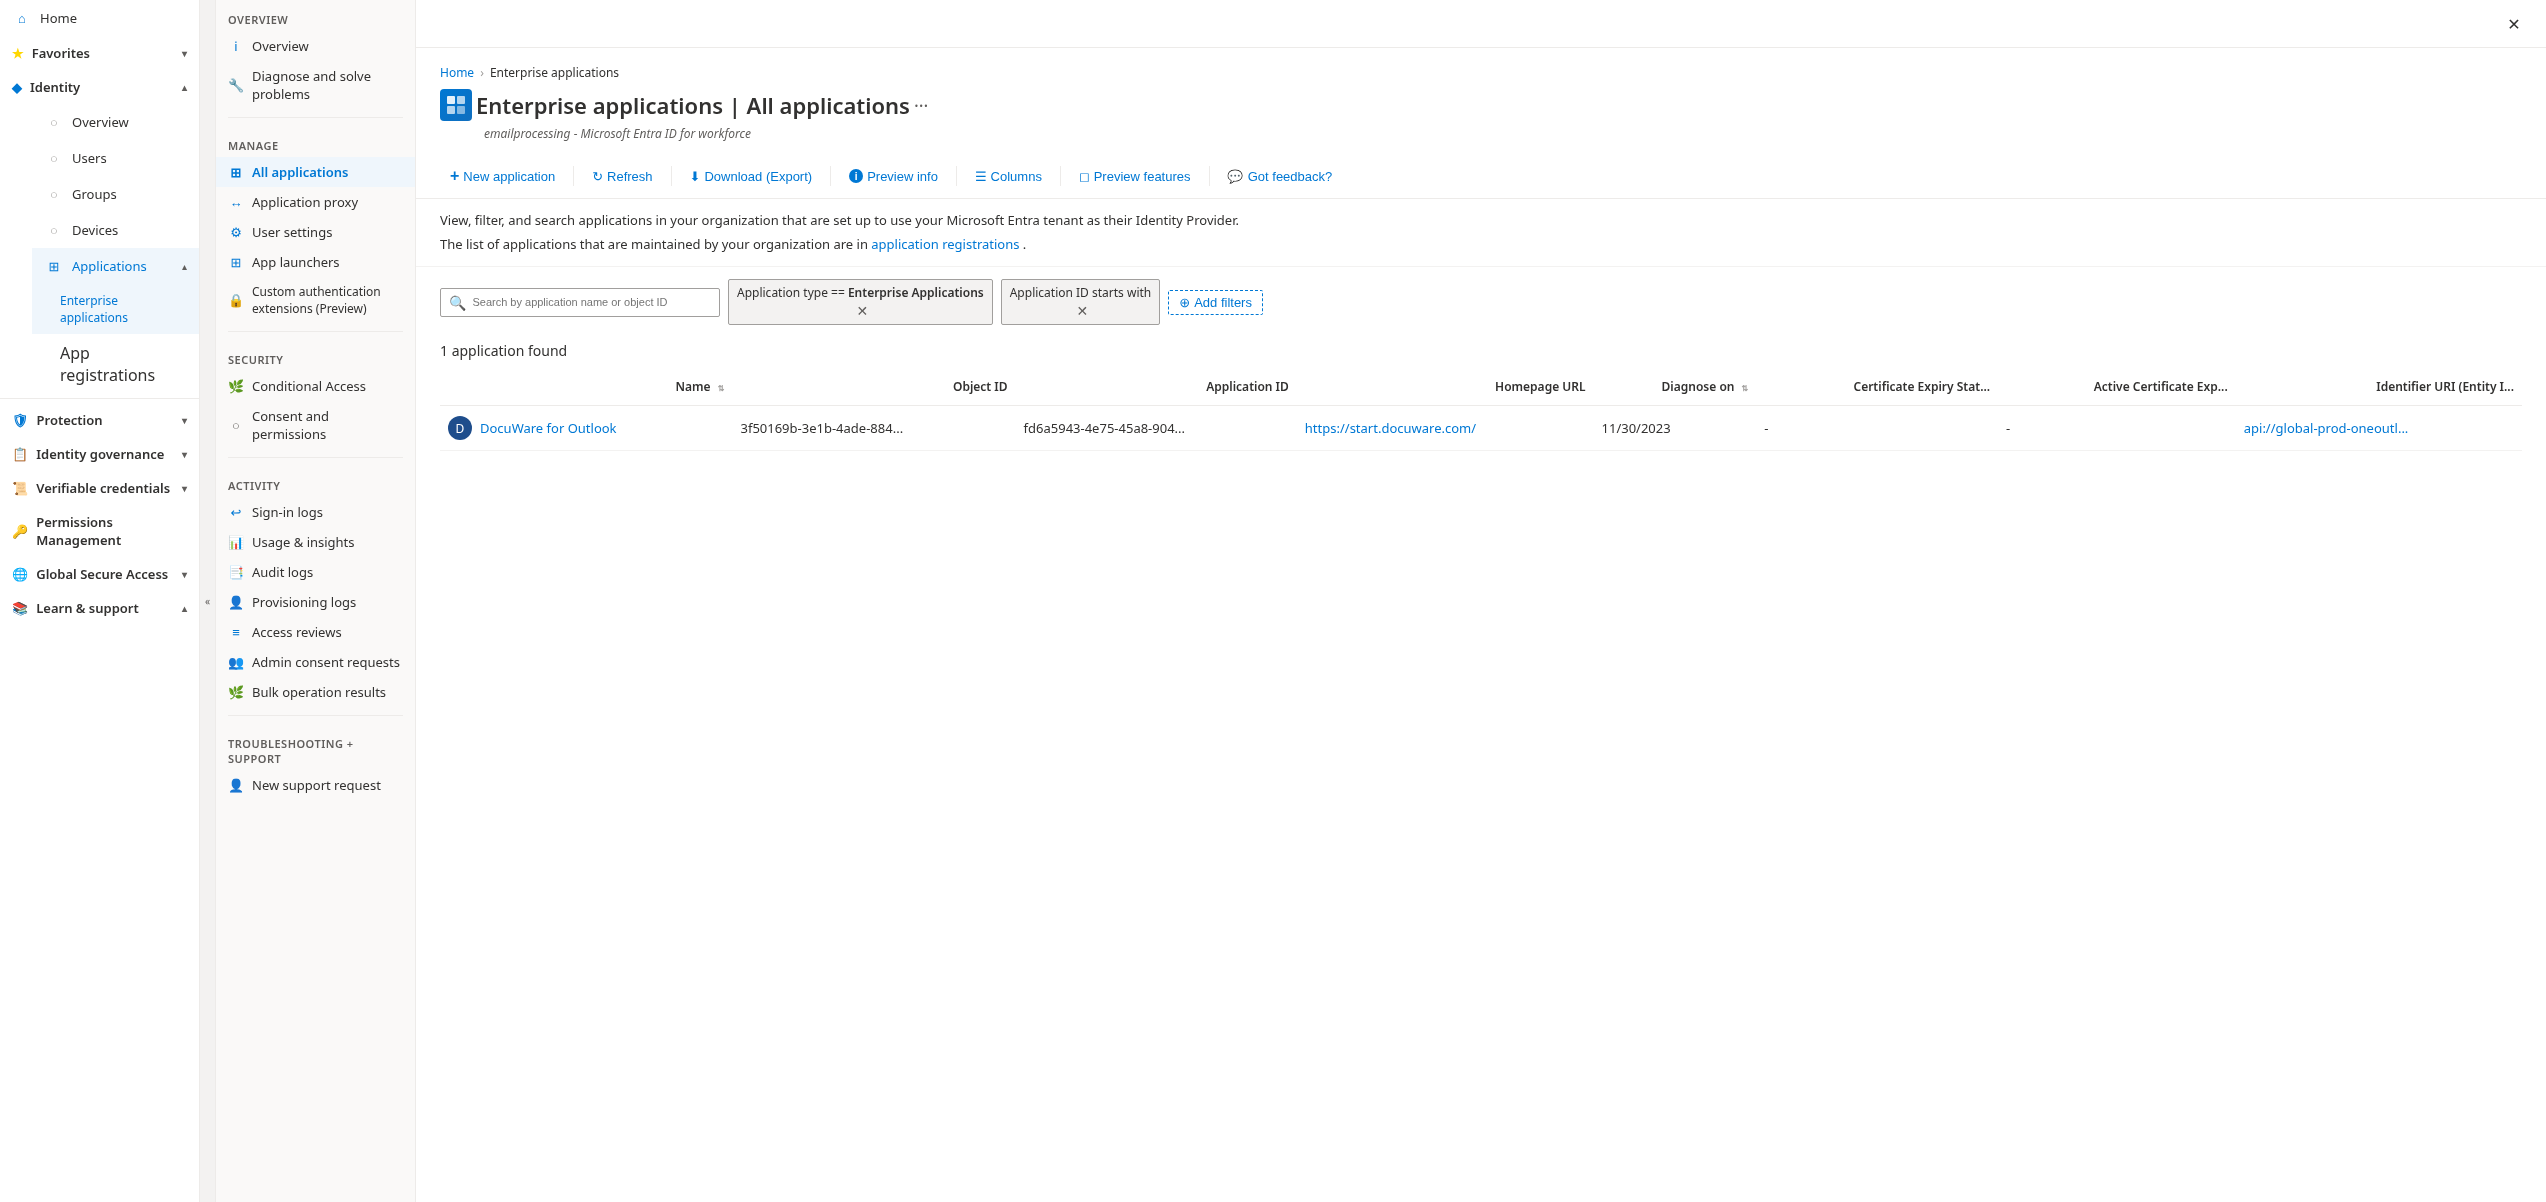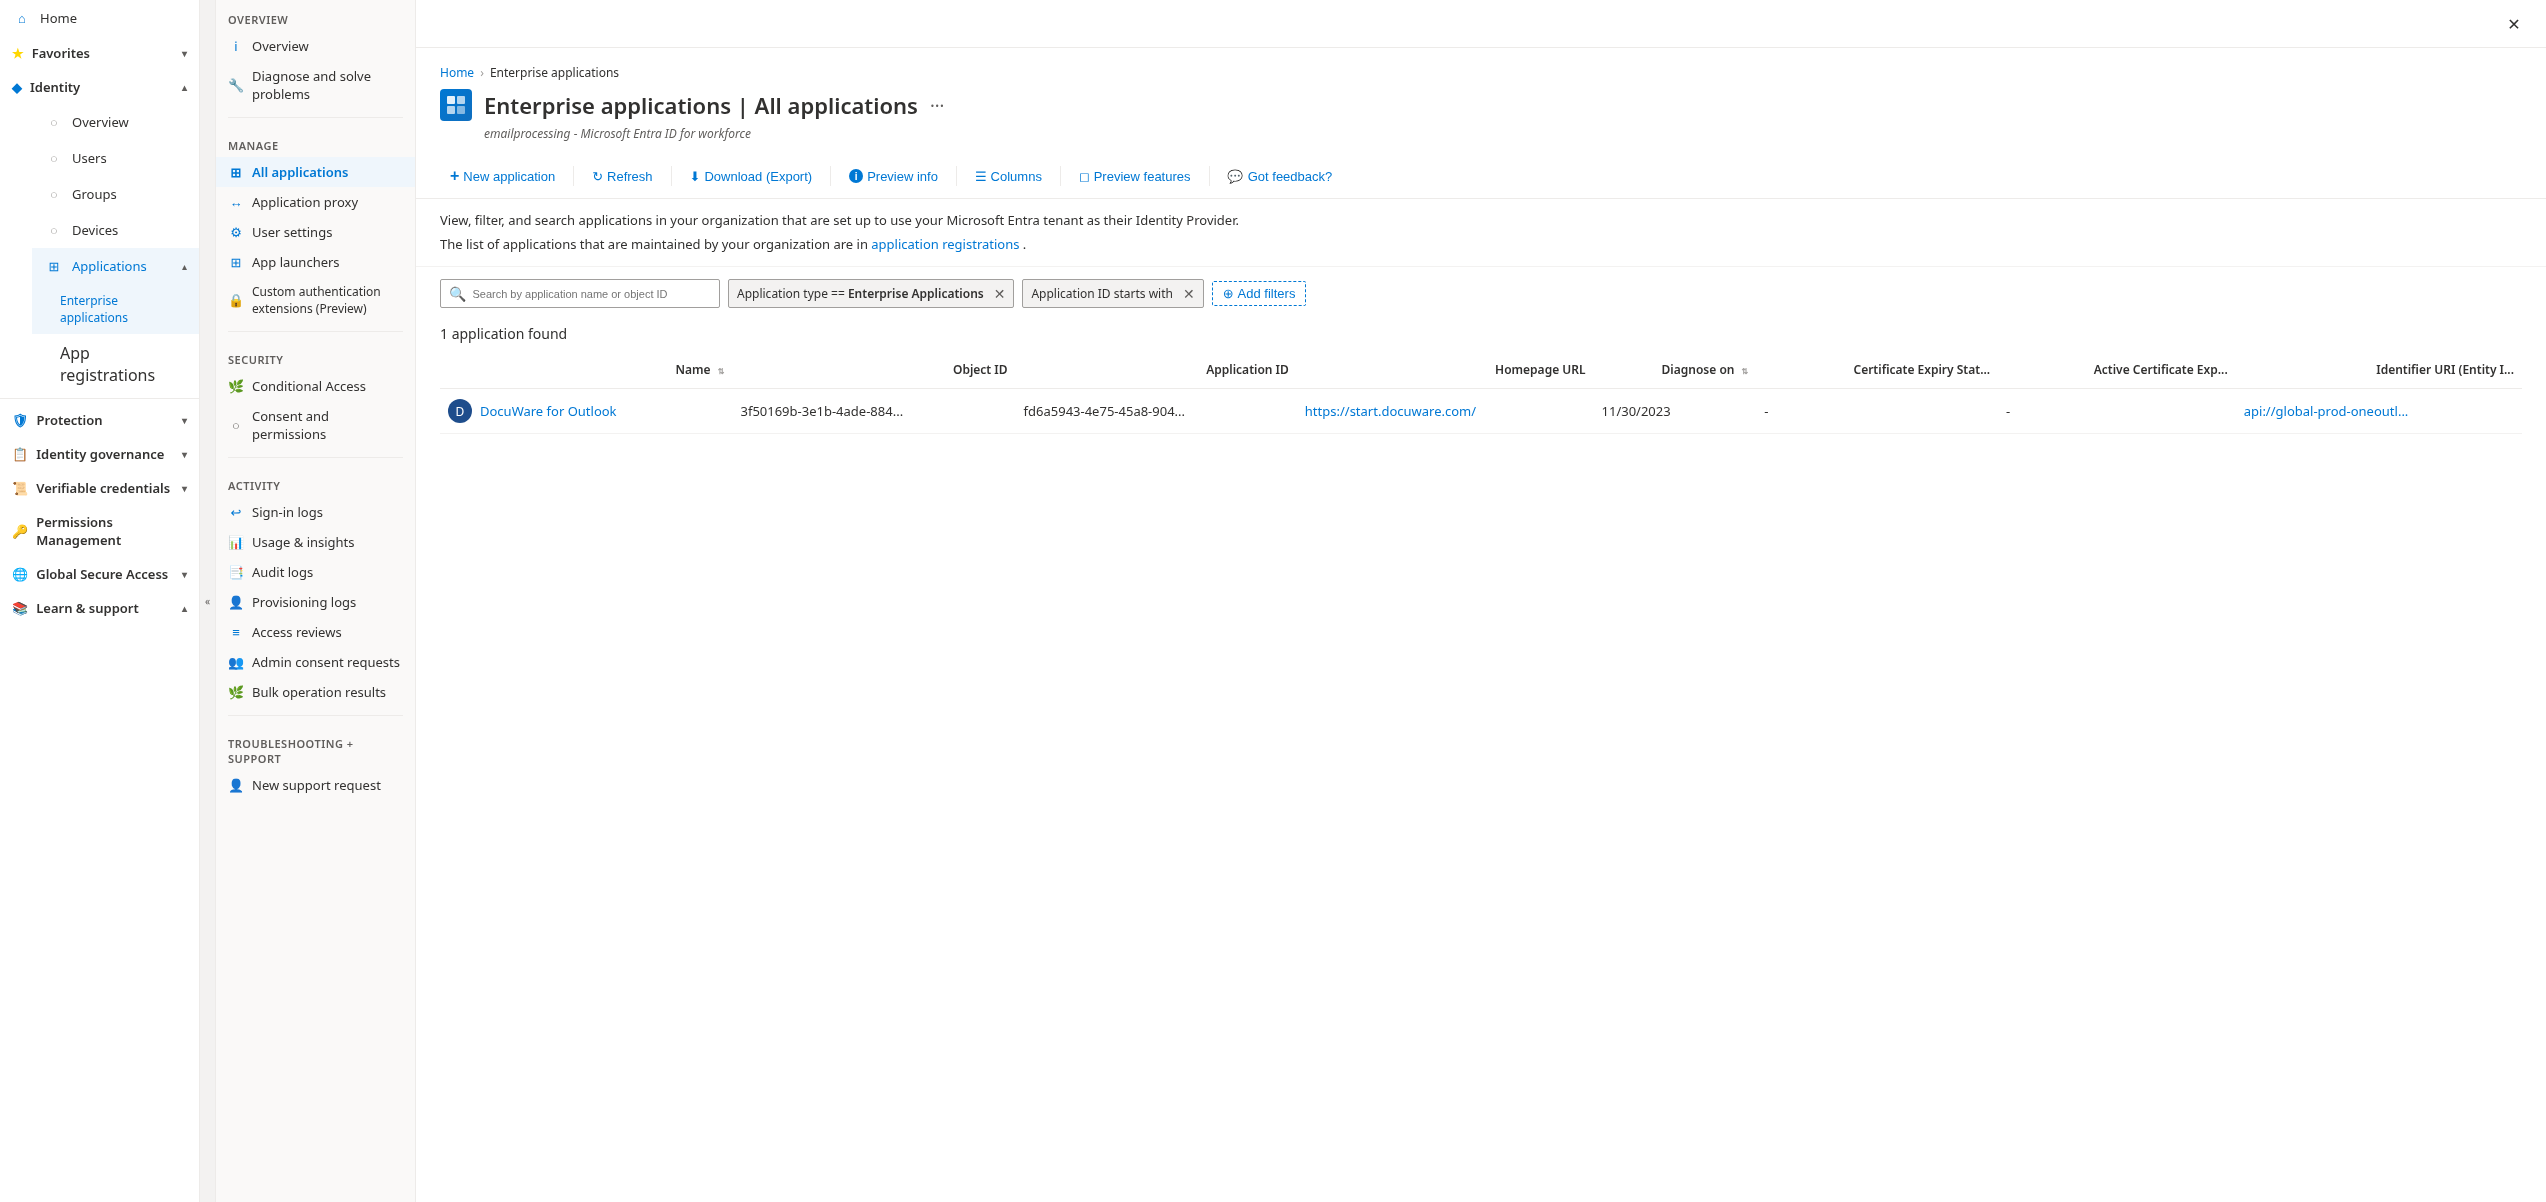--- a/index.html
+++ b/index.html
@@ -25,41 +25,41 @@
     .close-btn { width: 32px; height: 32px; display: flex; align-items: center; justify-content: center; cursor: pointer; color: #323130; font-size: 16px; border-radius: 2px; }
 
     
     .content { flex: 1; overflow-y: auto; background: #fff; }
 
     
     .page-header { padding: 16px 24px 0 24px; }
     .breadcrumb { display: flex; align-items: center; gap: 6px; font-size: 12px; color: #605e5c; margin-bottom: 8px; }
     .breadcrumb a { color: #0078d4; text-decoration: none; }
     .breadcrumb-sep { color: #a19f9d; }
-    .page-title-row { display: flex; align-items: center; gap: 12px; margin-bottom: 4px; }
+    .page-title-row { display: flex; align-items: center; gap: 4px; margin-bottom: 4px; }
     .app-icon { width: 32px; height: 32px; background: linear-gradient(135deg, #0078d4, #106ebe); border-radius: 4px; display: flex; align-items: center; justify-content: center; color: white; font-size: 16px; }
     .page-title { font-size: 22px; font-weight: 300; color: #323130; }
     .page-title span { font-weight: 600; }
     .more-btn { color: #605e5c; cursor: pointer; font-size: 18px; }
     .page-subtitle { font-size: 12px; color: #605e5c; margin-bottom: 12px; margin-left: 44px; font-style: italic; }
 
     
     .toolbar { padding: 8px 24px; display: flex; align-items: center; gap: 8px; border-bottom: 1px solid #edebe9; flex-wrap: wrap; }
     .toolbar-btn { display: flex; align-items: center; gap: 4px; padding: 5px 10px; border: none; background: transparent; cursor: pointer; color: #0078d4; font-size: 13px; border-radius: 2px; }
     .toolbar-sep { width: 1px; height: 20px; background: #edebe9; }
 
     
     .description { padding: 12px 24px; font-size: 13px; color: #323130; line-height: 1.5; border-bottom: 1px solid #f3f2f1; }
     .description a { color: #0078d4; text-decoration: none; }
 
     
     .filter-bar { padding: 12px 24px; display: flex; align-items: center; gap: 8px; flex-wrap: wrap; }
     .search-box { display: flex; align-items: center; border: 1px solid #a19f9d; border-radius: 2px; padding: 4px 8px; width: 280px; gap: 6px; background: #fff; }
     .search-box input { border: none; outline: none; font-size: 11px; color: #323130; width: 100%; background: transparent; }
-    .filter-tag { display: flex; align-items: center; gap: 6px; background: #f3f2f1; border: 1px solid #a19f9d; border-radius: 2px; padding: 4px 8px; font-size: 12px; color: #323130; }
+    .filter-tag { display: flex; align-items: center; background: #f3f2f1; border: 1px solid #a19f9d; border-radius: 2px; padding: 4px 8px; font-size: 12px; color: #323130; flex-direction: column; }
     .filter-tag strong { font-weight: 600; }
     .filter-tag .remove { cursor: pointer; color: #605e5c; font-size: 14px; margin-left: 4px; }
     .add-filters-btn { display: flex; align-items: center; gap: 4px; padding: 4px 10px; border: 1px dashed #0078d4; background: transparent; cursor: pointer; color: #0078d4; font-size: 13px; border-radius: 2px; }
 
     
     .results-count { padding: 4px 24px 8px 24px; font-size: 14px; color: #323130; }
 
     
     .table-container { padding: 0 24px; overflow-x: auto; }
     table { width: 100%; border-collapse: collapse; font-size: 13px; }

